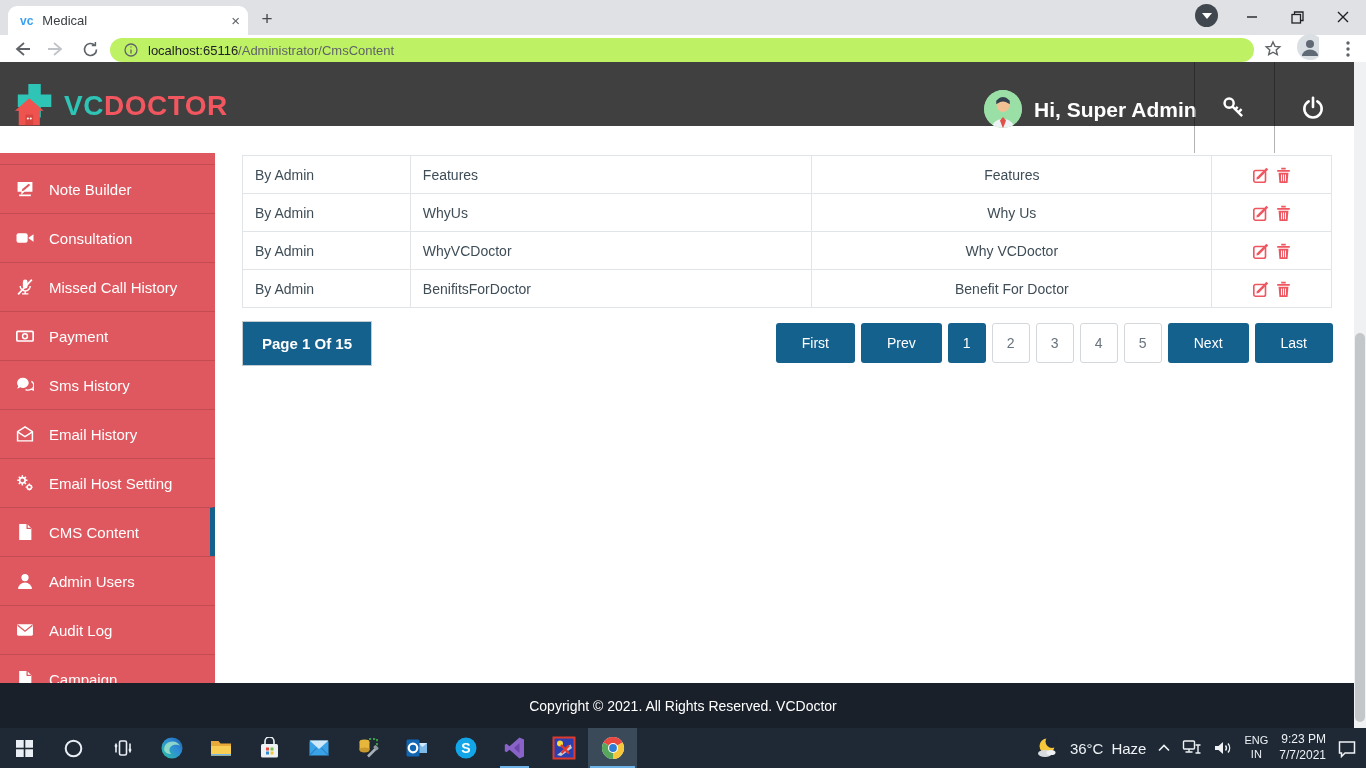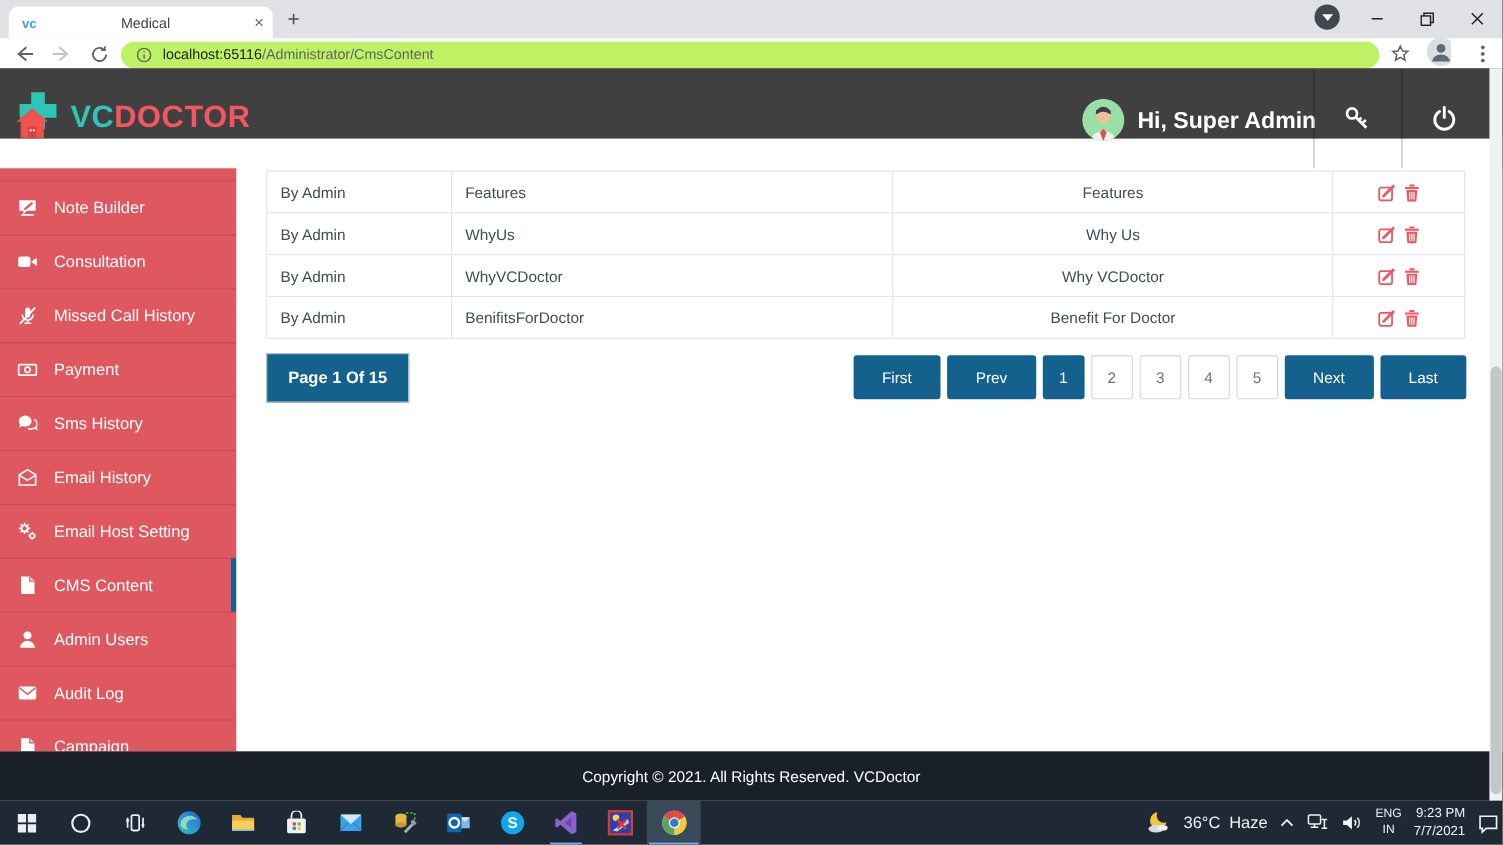--- a/index.html
+++ b/index.html
@@ -3,21 +3,21 @@
 <meta charset="utf-8">
 <style>
   html,body{margin:0;padding:0;background:#000;}
   .screen{position:relative;width:1366px;height:768px;background:#fff;overflow:hidden;
           font-family:"Liberation Sans",sans-serif;}
   
   .tabstrip{position:absolute;left:0;top:0;width:1366px;height:35px;background:#dfe1e5;}
   .tab{position:absolute;left:8px;top:6px;width:240px;height:29px;background:#fff;
        border-radius:9px 9px 0 0;display:flex;align-items:center;padding:0 8px 0 12px;gap:9px;box-sizing:border-box;}
   .tab-favicon{color:#3ba0f2;font-weight:bold;font-size:12px;}
-  .tab-title{font-size:13px;color:#3c4043;flex:1;text-align:center;}
+  .tab-title{font-size:13px;color:#3c4043;flex:1;}
   .tab-close{color:#5f6368;font-size:15px;line-height:1;cursor:default;}
   .newtab{position:absolute;left:254px;top:8px;width:26px;height:22px;color:#474b50;font-size:19px;
           display:flex;align-items:center;justify-content:center;}
   .tabsearch{position:absolute;left:1195px;top:4px;width:23px;height:23px;border-radius:50%;
              background:#41474f;display:flex;align-items:center;justify-content:center;}
   .tabsearch .tri{width:0;height:0;border-left:5px solid transparent;border-right:5px solid transparent;
                   border-top:6px solid #fff;}
   .winbtn{position:absolute;top:2px;width:30px;height:30px;display:flex;align-items:center;justify-content:center;color:#202124;}
   .toolbar{position:absolute;left:0;top:35px;width:1366px;height:27px;background:#fff;}
   .navic{position:absolute;top:38px;width:22px;height:22px;display:flex;align-items:center;justify-content:center;}
@@ -62,21 +62,21 @@
   .footer{position:absolute;left:0;top:683px;width:1366px;height:45px;background:#1a202a;color:#fff;
           display:flex;align-items:center;justify-content:center;font-size:14px;}
   .scroll{position:absolute;left:1354px;top:62px;width:12px;height:666px;background:#f0f1f2;}
   .thumb{position:absolute;left:1px;top:271px;width:10px;height:389px;background:#c4c7ca;border-radius:5px;}
   
   .taskbar{position:absolute;left:0;top:728px;width:1366px;height:40px;background:#1e2935;display:flex;align-items:stretch;}
   .tslot{width:49px;display:flex;align-items:center;justify-content:center;position:relative;flex:none;}
   .tslot.active{background:#3a4a59;}
   .tslot.active::after{content:"";position:absolute;bottom:0;left:2px;right:2px;height:2px;background:#6db3e8;}
   .tslot.running::after{content:"";position:absolute;bottom:0;left:10px;right:10px;height:2px;background:#6db3e8;}
-  .tray{margin-left:auto;display:flex;align-items:center;gap:11px;padding-right:3px;color:#eef2f5;}
+  .tray{margin-left:auto;display:flex;align-items:center;gap:11px;padding-right:9px;color:#eef2f5;}
   .tray-weather{display:flex;align-items:center;gap:8px;font-size:15px;}
   .tray-lang{font-size:11px;line-height:1.25;text-align:center;}
   .tray-clock{font-size:12px;line-height:1.3;text-align:right;}
   .trayic{display:flex;align-items:center;justify-content:center;}
 </style>
 </head>
 <body>
 
 <div class="screen">
 

